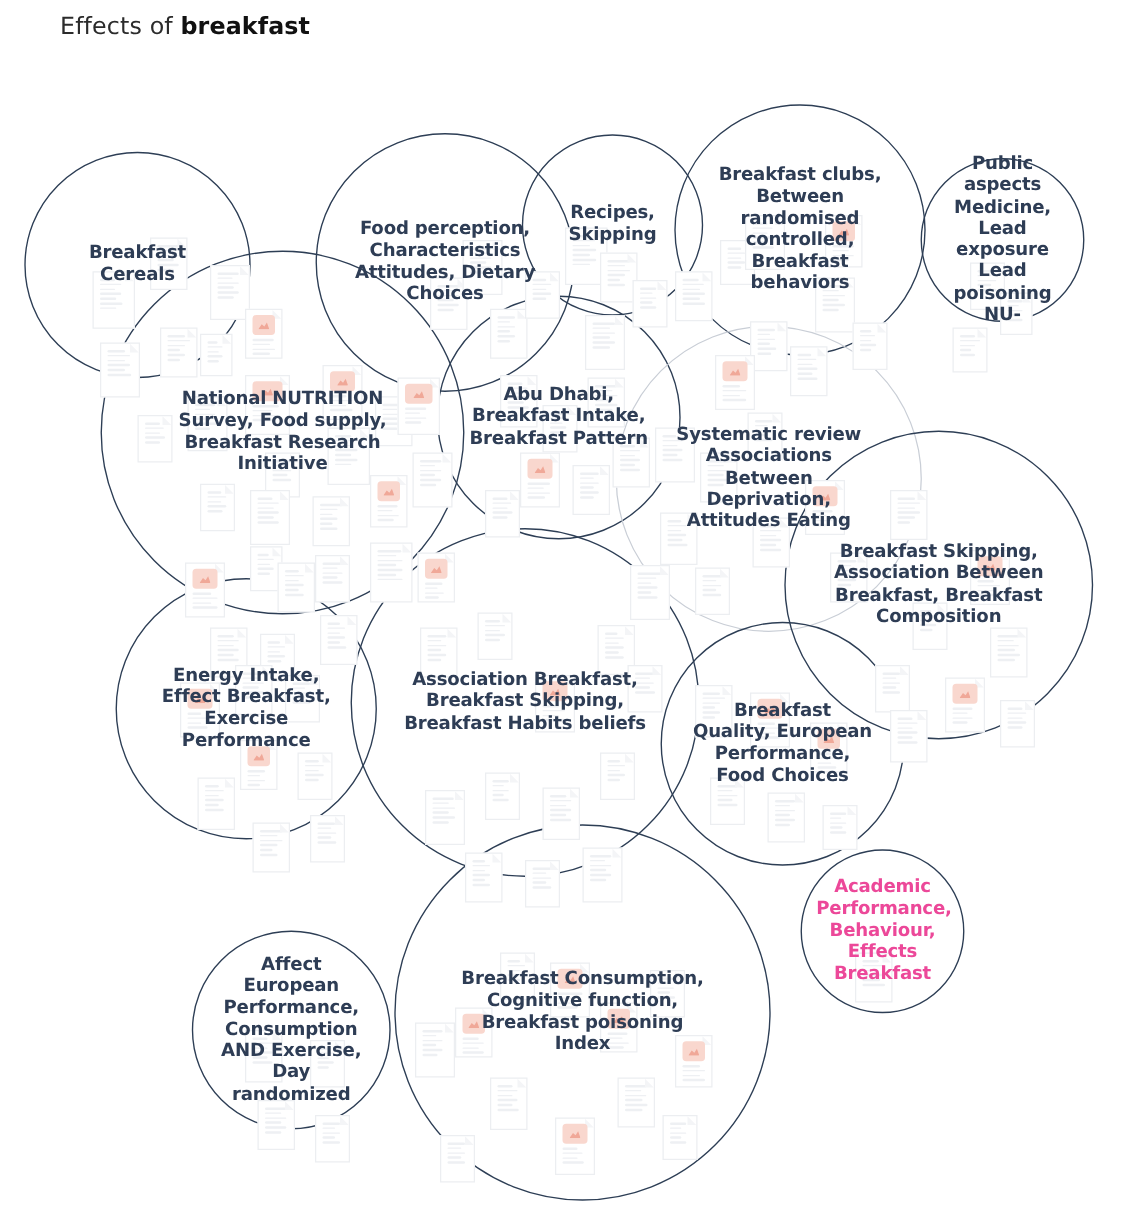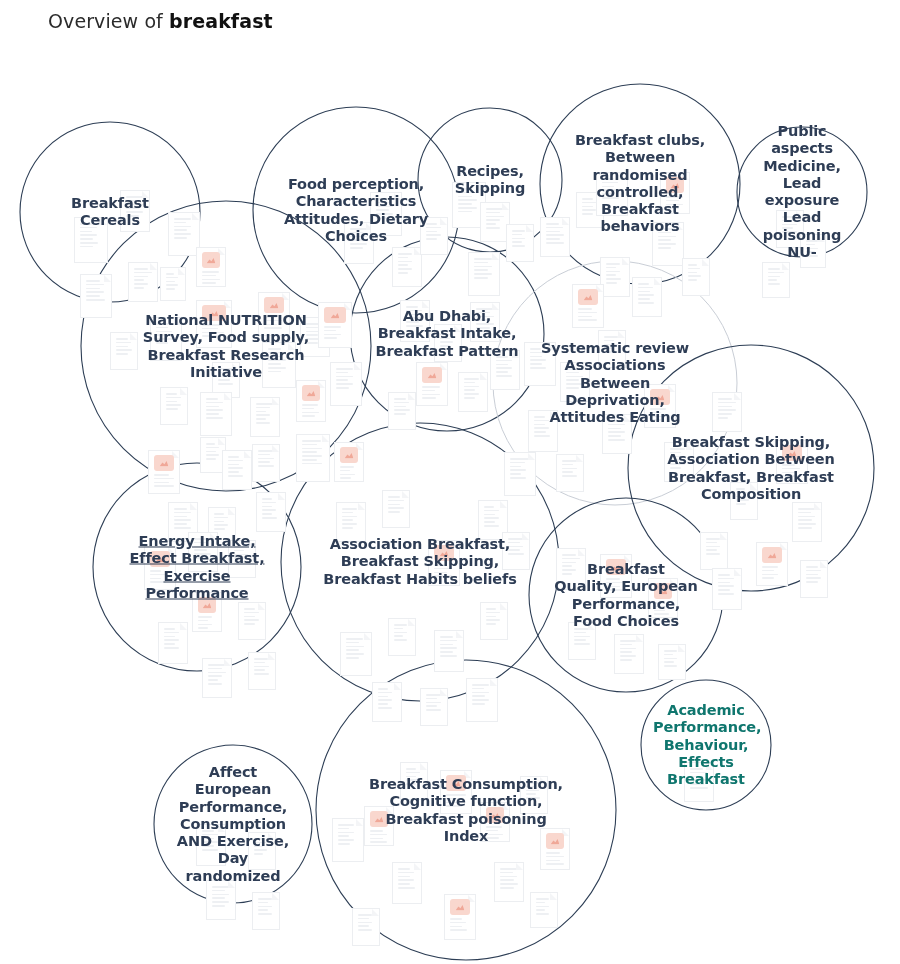--- a/index.html
+++ b/index.html
@@ -33,21 +33,21 @@
   .clabel{position:absolute;transform:translate(-50%,-50%);text-align:center;
     font-family:"DejaVu Sans",sans-serif;font-weight:700;color:#2e3d55;
     line-height:1.19;letter-spacing:-.15px;pointer-events:auto;}
 </style>
 </head>
 <body>
 
 <div id="stage">
 
   <div class="header">
-    <div class="title"><span>Overview of </span><b>breakfast</b></div>
+    <div class="title"><span>Effects of </span><b>breakfast</b></div>
   </div>
 
   <div id="map">
     <svg id="circles" viewBox="0 0 900 902" preserveAspectRatio="none">
         <circle cx="110" cy="150" r="90" fill="none" stroke="#2d3e55" stroke-width="1.1"></circle>
         <circle cx="356" cy="148" r="103" fill="none" stroke="#2d3e55" stroke-width="1.1"></circle>
         <circle cx="490" cy="118" r="72" fill="none" stroke="#2d3e55" stroke-width="1.1"></circle>
         <circle cx="640" cy="122" r="100" fill="none" stroke="#2d3e55" stroke-width="1.1"></circle>
         <circle cx="802" cy="130" r="65" fill="none" stroke="#2d3e55" stroke-width="1.1"></circle>
         <circle cx="226" cy="284" r="145" fill="none" stroke="#2d3e55" stroke-width="1.1"></circle>
@@ -1332,22 +1332,22 @@
     <div id="labels">
         <div class="clabel" lang="en" style="left: 110px; top: 150px; width: 132px; font-size: 14.5px; color: rgb(46, 61, 85); hyphens: auto;">Breakfast Cereals</div>
         <div class="clabel" lang="en" style="left: 356px; top: 148px; width: 146px; font-size: 14.5px; color: rgb(46, 61, 85); hyphens: auto;">Food perception, Characteristics Attitudes, Dietary Choices</div>
         <div class="clabel" lang="en" style="left: 490px; top: 118px; width: 122px; font-size: 14.5px; color: rgb(46, 61, 85); hyphens: auto;">Recipes, Skipping</div>
         <div class="clabel" lang="en" style="left: 640px; top: 122px; width: 150px; font-size: 14.5px; color: rgb(46, 61, 85); hyphens: auto;">Breakfast clubs, Between randomised controlled, Breakfast behaviors</div>
         <div class="clabel" lang="en" style="left: 802px; top: 130px; width: 106px; font-size: 14.5px; color: rgb(46, 61, 85); hyphens: auto;">Public aspects Medicine, Lead exposure Lead poisoning NU-</div>
         <div class="clabel" lang="en" style="left: 226px; top: 284px; width: 210px; font-size: 14.5px; color: rgb(46, 61, 85); hyphens: auto;">National NUTRITION Survey, Food supply, Breakfast Research Initiative</div>
         <div class="clabel" lang="en" style="left: 447px; top: 272px; width: 144px; font-size: 14.5px; color: rgb(46, 61, 85); hyphens: auto;">Abu Dhabi, Breakfast Intake, Breakfast Pattern</div>
         <div class="clabel" lang="en" style="left: 615px; top: 321px; width: 174px; font-size: 14.5px; color: rgb(46, 61, 85); hyphens: auto;">Systematic review Associations Between Deprivation, Attitudes Eating</div>
         <div class="clabel" lang="en" style="left: 751px; top: 406px; width: 196px; font-size: 14.5px; color: rgb(46, 61, 85); hyphens: auto;">Breakfast Skipping, Association Between Breakfast, Breakfast Composition</div>
-        <div class="clabel" lang="en" style="left: 197px; top: 505px; width: 144px; font-size: 14.5px; color: rgb(46, 61, 85); hyphens: auto; text-decoration: underline;">Energy Intake, Effect Breakfast, Exercise Performance</div>
+        <div class="clabel" lang="en" style="left: 197px; top: 505px; width: 144px; font-size: 14.5px; color: rgb(46, 61, 85); hyphens: auto;">Energy Intake, Effect Breakfast, Exercise Performance</div>
         <div class="clabel" lang="en" style="left: 420px; top: 500px; width: 206px; font-size: 14.5px; color: rgb(46, 61, 85); hyphens: auto;">Association Breakfast, Breakfast Skipping, Breakfast Habits beliefs</div>
         <div class="clabel" lang="en" style="left: 626px; top: 533px; width: 144px; font-size: 14.5px; color: rgb(46, 61, 85); hyphens: auto;">Breakfast Quality, European Performance, Food Choices</div>
-        <div class="clabel" lang="en" style="left: 706px; top: 683px; width: 106px; font-size: 14.5px; color: #0f766e; hyphens: auto;">Academic Performance, Behaviour, Effects Breakfast</div>
+        <div class="clabel" lang="en" style="left: 706px; top: 683px; width: 106px; font-size: 14.5px; color: #ec4899; hyphens: auto;">Academic Performance, Behaviour, Effects Breakfast</div>
         <div class="clabel" lang="en" style="left: 233px; top: 762px; width: 118px; font-size: 14.5px; color: rgb(46, 61, 85); hyphens: auto;">Affect European Performance, Consumption AND Exercise, Day randomized</div>
         <div class="clabel" lang="en" style="left: 466px; top: 748px; width: 208px; font-size: 14.5px; color: rgb(46, 61, 85); hyphens: auto;">Breakfast Consumption, Cognitive function, Breakfast poisoning Index</div>
       </div>
   </div>
 
 </div>
 
 </body></html>

